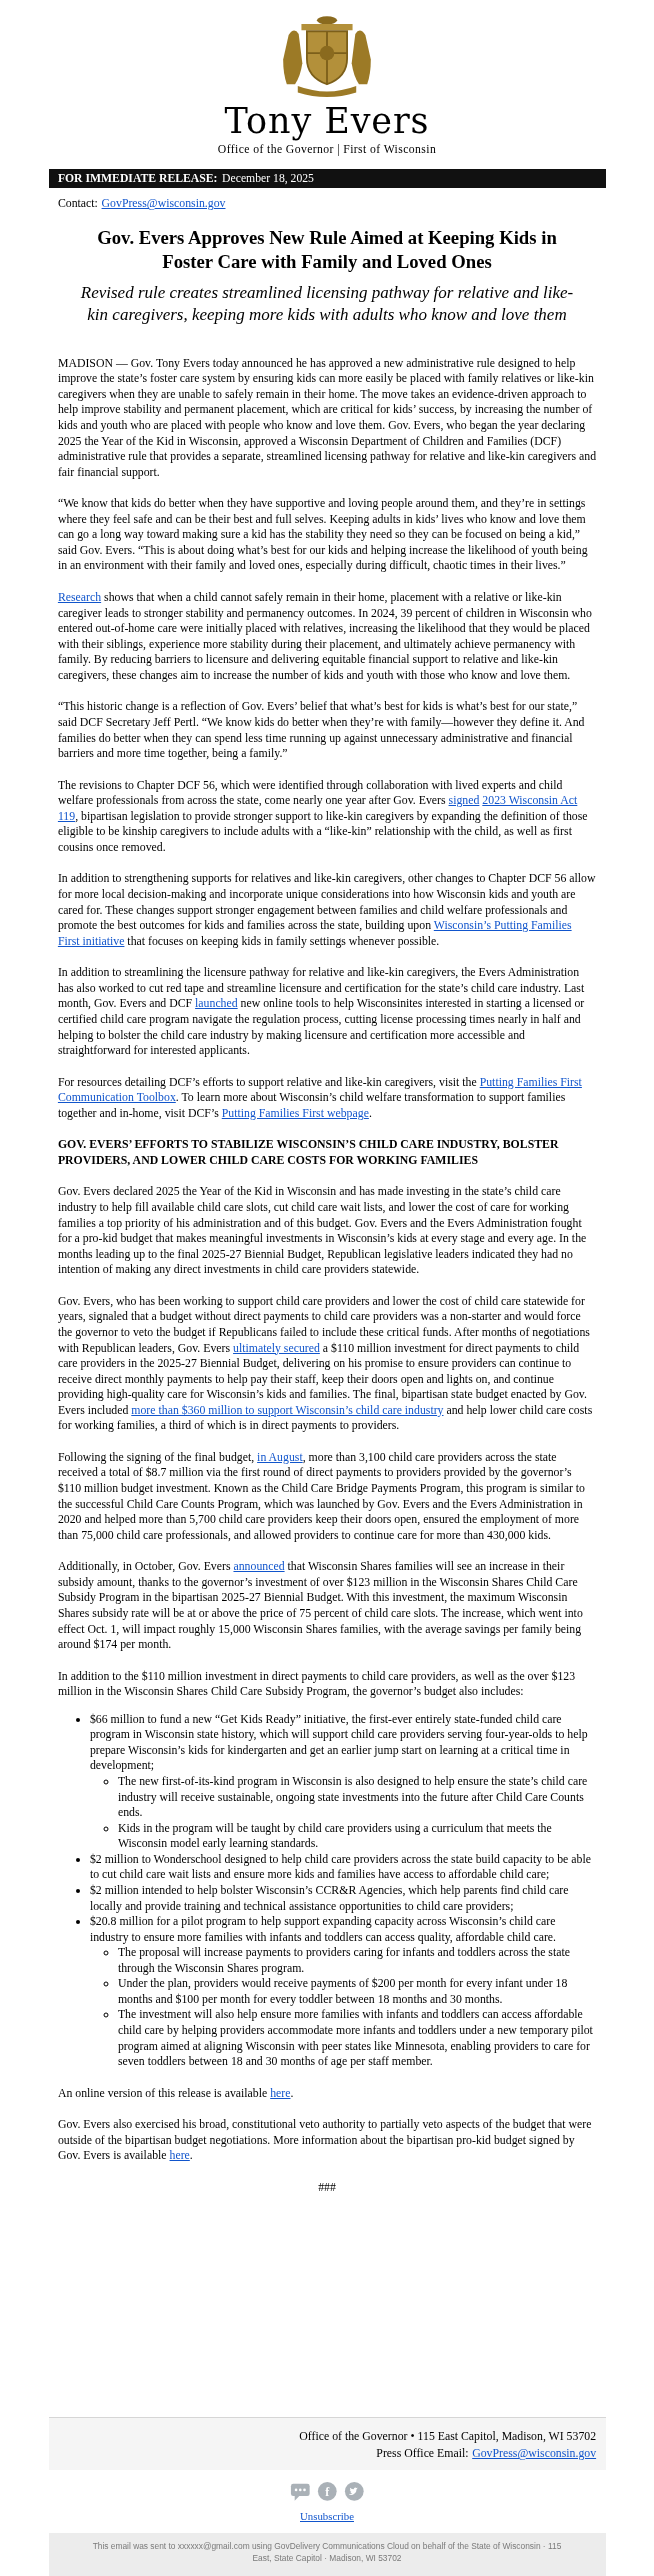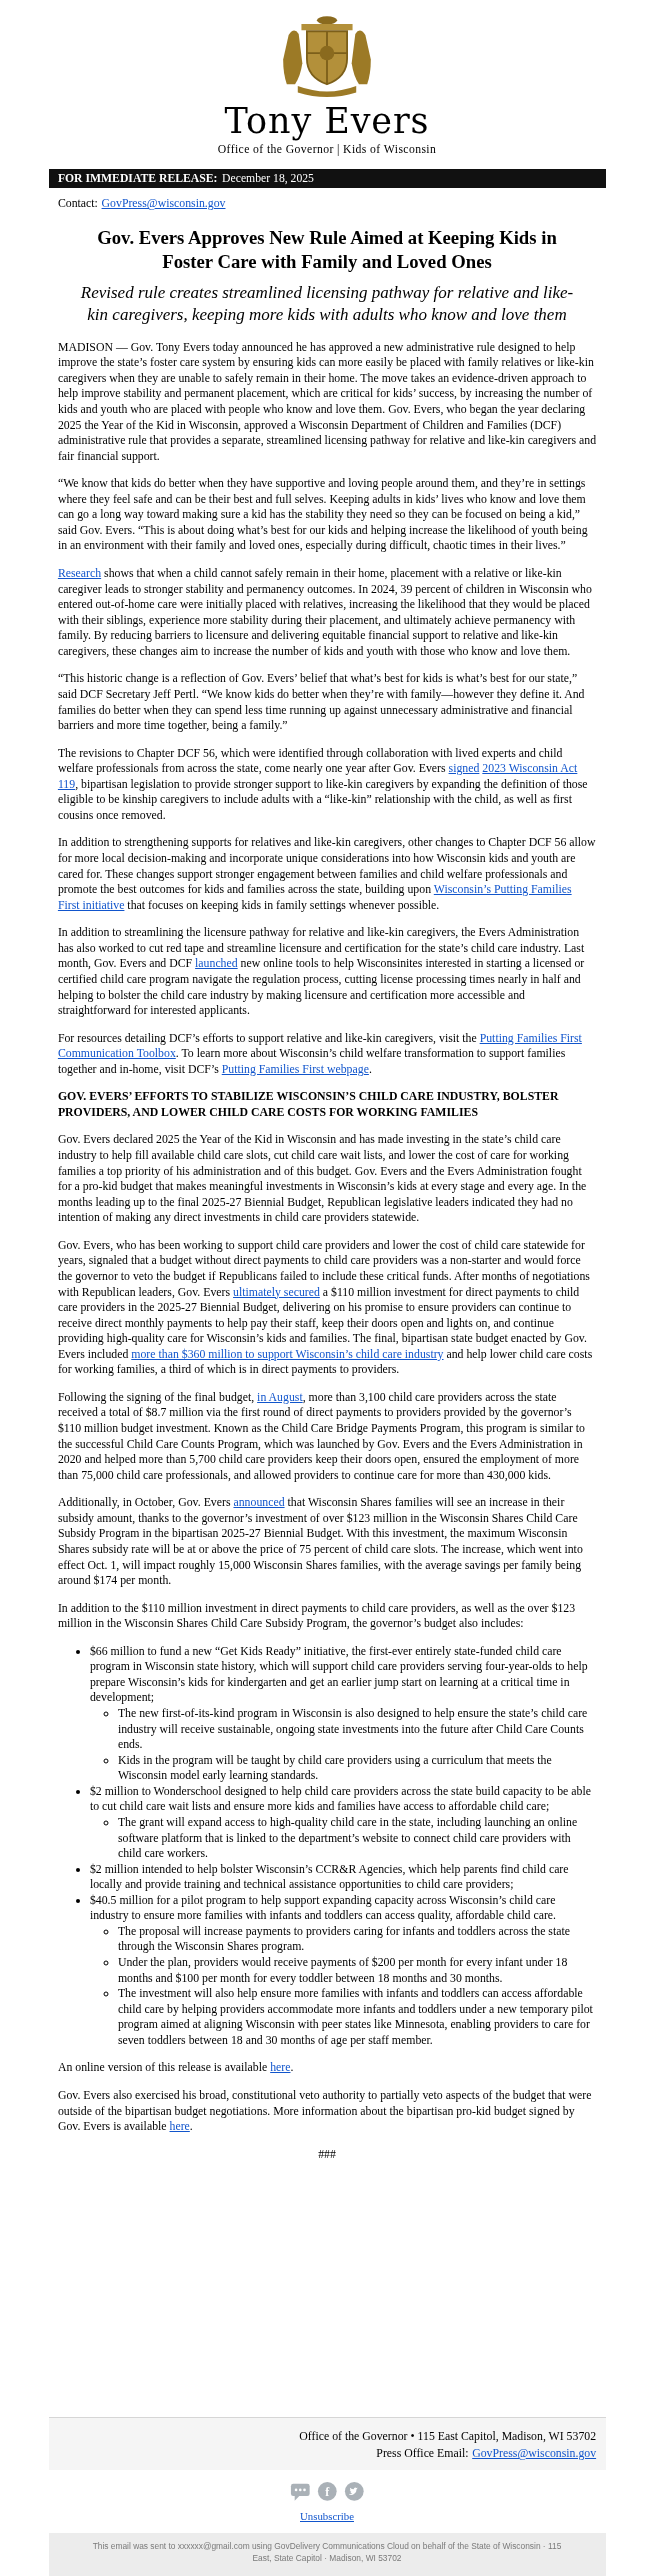--- a/index.html
+++ b/index.html
@@ -9,21 +9,21 @@
   .mast-name{font-family:"DejaVu Serif",serif;font-size:35px;line-height:1.05;margin-top:1.9px;letter-spacing:0.9px;}
   .mast-tag{font-size:11.7px;margin-top:3.7px;letter-spacing:0.4px;}
   .bar{background:#111;color:#fff;font-size:11.7px;padding:2.8px 9.4px;margin-top:9.4px;}
   .bar-label{font-weight:bold;margin-right:4.7px;margin-top:47px;}
   .contact{font-size:11.8px;padding:8.4px 9.4px 0;}
   .contact-label{margin-right:3.7px;}
   a{color:#1155cc;}
   .headline{font-size:18.7px;text-align:center;font-weight:bold;margin:15px 37px 8.4px;line-height:1.25;}
   .subhead{font-style:italic;text-align:center;font-size:17px;margin:0 28px 14px;line-height:1.3;}
   .content{padding:0 9.4px;font-size:11.8px;line-height:1.32;}
-  .content p{margin:0 0 12px;}
+  .content p{margin:16px 0 12px;}
   .content p.heading{font-weight:bold;}
   .content p.center{text-align:center;}
   .content ul{margin:0 0 12px 0;padding-left:32px;list-style:disc;}
   .content ul.lvl2{margin:0;padding-left:28px;list-style:circle;}
   .content li{margin:0;}
   .footer-group{margin-top:auto;}
   .footer-contact{border-top:0.9px solid #d6d6d6;background:#f5f5f5;text-align:right;font-size:11.8px;padding:9.4px 9.4px 7.5px;line-height:1.5;}
   .icons{display:flex;justify-content:center;gap:6.5px;padding:10.3px 0 4.7px;}
   .icons span{display:inline-block;line-height:0;cursor:pointer;}
   .unsub{text-align:center;font-size:10.8px;padding:3.7px 0 11.2px;}
@@ -39,21 +39,21 @@
       <ellipse cx="60" cy="8" rx="11" ry="4.5" fill="#8a6a1e"></ellipse>
       <path d="M32 12 h56 v7 h-56 z" fill="#b3903a"></path>
       <path d="M18 24 q6 -9 11 -1 l4 32 q-2 14 -8 23 l-9 0 q-4 -11 -4 -27 z" fill="#9c7a26"></path>
       <path d="M102 24 q-6 -9 -11 -1 l-4 32 q2 14 8 23 l9 0 q4 -11 4 -27 z" fill="#9c7a26"></path>
       <path d="M38 20 h44 v30 q0 20 -22 28 q-22 -8 -22 -28 z" fill="#b3903a" stroke="#7c5f1a" stroke-width="2"></path>
       <path d="M60 20 v58 M38 44 h44" stroke="#7c5f1a" stroke-width="2" fill="none"></path>
       <circle cx="60" cy="44" r="8" fill="#8a6a1e"></circle>
       <path d="M28 80 q32 12 64 0 l0 7 q-32 10 -64 0 z" fill="#9c7a26"></path>
     </svg>
     <div class="mast-name">Tony Evers</div>
-    <div class="mast-tag">Office of the Governor | Kids of Wisconsin</div>
+    <div class="mast-tag">Office of the Governor | First of Wisconsin</div>
   </div>
 
   <div class="bar">
     <span class="bar-label">FOR IMMEDIATE RELEASE:</span><span>December 18, 2025</span>
   </div>
 
   <div class="contact">
     <span class="contact-label">Contact:</span><a href="#">GovPress@wisconsin.gov</a>
   </div>
 
@@ -73,25 +73,23 @@
       <p><span>Gov. Evers declared 2025 the Year of the Kid in Wisconsin and has made investing in the state’s child care industry to help fill available child care slots, cut child care wait lists, and lower the cost of care for working families a top priority of his administration and of this budget. Gov. Evers and the Evers Administration fought for a pro-kid budget that makes meaningful investments in Wisconsin’s kids at every stage and every age. In the months leading up to the final 2025-27 Biennial Budget, Republican legislative leaders indicated they had no intention of making any direct investments in child care providers statewide.</span></p>
       <p><span>Gov. Evers, who has been working to support child care providers and lower the cost of child care statewide for years, signaled that a budget without direct payments to child care providers was a non-starter and would force the governor to veto the budget if Republicans failed to include these critical funds. After months of negotiations with Republican leaders, Gov. Evers </span><a href="#">ultimately secured</a><span> a $110 million investment for direct payments to child care providers in the 2025-27 Biennial Budget, delivering on his promise to ensure providers can continue to receive direct monthly payments to help pay their staff, keep their doors open and lights on, and continue providing high-quality care for Wisconsin’s kids and families. The final, bipartisan state budget enacted by Gov. Evers included </span><a href="#">more than $360 million to support Wisconsin’s child care industry</a><span> and help lower child care costs for working families, a third of which is in direct payments to providers.</span></p>
       <p><span>Following the signing of the final budget, </span><a href="#">in August</a><span>, more than 3,100 child care providers across the state received a total of $8.7 million via the first round of direct payments to providers provided by the governor’s $110 million budget investment. Known as the Child Care Bridge Payments Program, this program is similar to the successful Child Care Counts Program, which was launched by Gov. Evers and the Evers Administration in 2020 and helped more than 5,700 child care providers keep their doors open, ensured the employment of more than 75,000 child care professionals, and allowed providers to continue care for more than 430,000 kids.</span></p>
       <p><span>Additionally, in October, Gov. Evers </span><a href="#">announced</a><span> that Wisconsin Shares families will see an increase in their subsidy amount, thanks to the governor’s investment of over $123 million in the Wisconsin Shares Child Care Subsidy Program in the bipartisan 2025-27 Biennial Budget. With this investment, the maximum Wisconsin Shares subsidy rate will be at or above the price of 75 percent of child care slots. The increase, which went into effect Oct. 1, will impact roughly 15,000 Wisconsin Shares families, with the average savings per family being around $174 per month.</span></p>
       <p><span>In addition to the $110 million investment in direct payments to child care providers, as well as the over $123 million in the Wisconsin Shares Child Care Subsidy Program, the governor’s budget also includes:</span></p>
       <ul>
         <li><span>$66 million to fund a new “Get Kids Ready” initiative, the first-ever entirely state-funded child care program in Wisconsin state history, which will support child care providers serving four-year-olds to help prepare Wisconsin’s kids for kindergarten and get an earlier jump start on learning at a critical time in development;</span><ul class="lvl2">
             <li><span>The new first-of-its-kind program in Wisconsin is also designed to help ensure the state’s child care industry will receive sustainable, ongoing state investments into the future after Child Care Counts ends.</span></li>
             <li><span>Kids in the program will be taught by child care providers using a curriculum that meets the Wisconsin model early learning standards.</span></li>
           </ul></li>
-        <li><span>$2 million to Wonderschool designed to help child care providers across the state build capacity to be able to cut child care wait lists and ensure more kids and families have access to affordable child care;</span><ul class="lvl2">
-            <li><span>The grant will expand access to high-quality child care in the state, including launching an online software platform that is linked to the department’s website to connect child care providers with child care workers.</span></li>
-          </ul></li>
+        <li><span>$2 million to Wonderschool designed to help child care providers across the state build capacity to be able to cut child care wait lists and ensure more kids and families have access to affordable child care;</span></li>
         <li><span>$2 million intended to help bolster Wisconsin’s CCR&amp;R Agencies, which help parents find child care locally and provide training and technical assistance opportunities to child care providers;</span></li>
-        <li><span>$40.5 million for a pilot program to help support expanding capacity across Wisconsin’s child care industry to ensure more families with infants and toddlers can access quality, affordable child care.</span><ul class="lvl2">
+        <li><span>$20.8 million for a pilot program to help support expanding capacity across Wisconsin’s child care industry to ensure more families with infants and toddlers can access quality, affordable child care.</span><ul class="lvl2">
             <li><span>The proposal will increase payments to providers caring for infants and toddlers across the state through the Wisconsin Shares program.</span></li>
             <li><span>Under the plan, providers would receive payments of $200 per month for every infant under 18 months and $100 per month for every toddler between 18 months and 30 months.</span></li>
             <li><span>The investment will also help ensure more families with infants and toddlers can access affordable child care by helping providers accommodate more infants and toddlers under a new temporary pilot program aimed at aligning Wisconsin with peer states like Minnesota, enabling providers to care for seven toddlers between 18 and 30 months of age per staff member.</span></li>
           </ul></li>
       </ul>
       <p><span>An online version of this release is available </span><a href="#">here</a><span>.</span></p>
       <p><span>Gov. Evers also exercised his broad, constitutional veto authority to partially veto aspects of the budget that were outside of the bipartisan budget negotiations. More information about the bipartisan pro-kid budget signed by Gov. Evers is available </span><a href="#">here</a><span>.</span></p>
       <p class="center"><span>###</span></p>
     </div>
 

